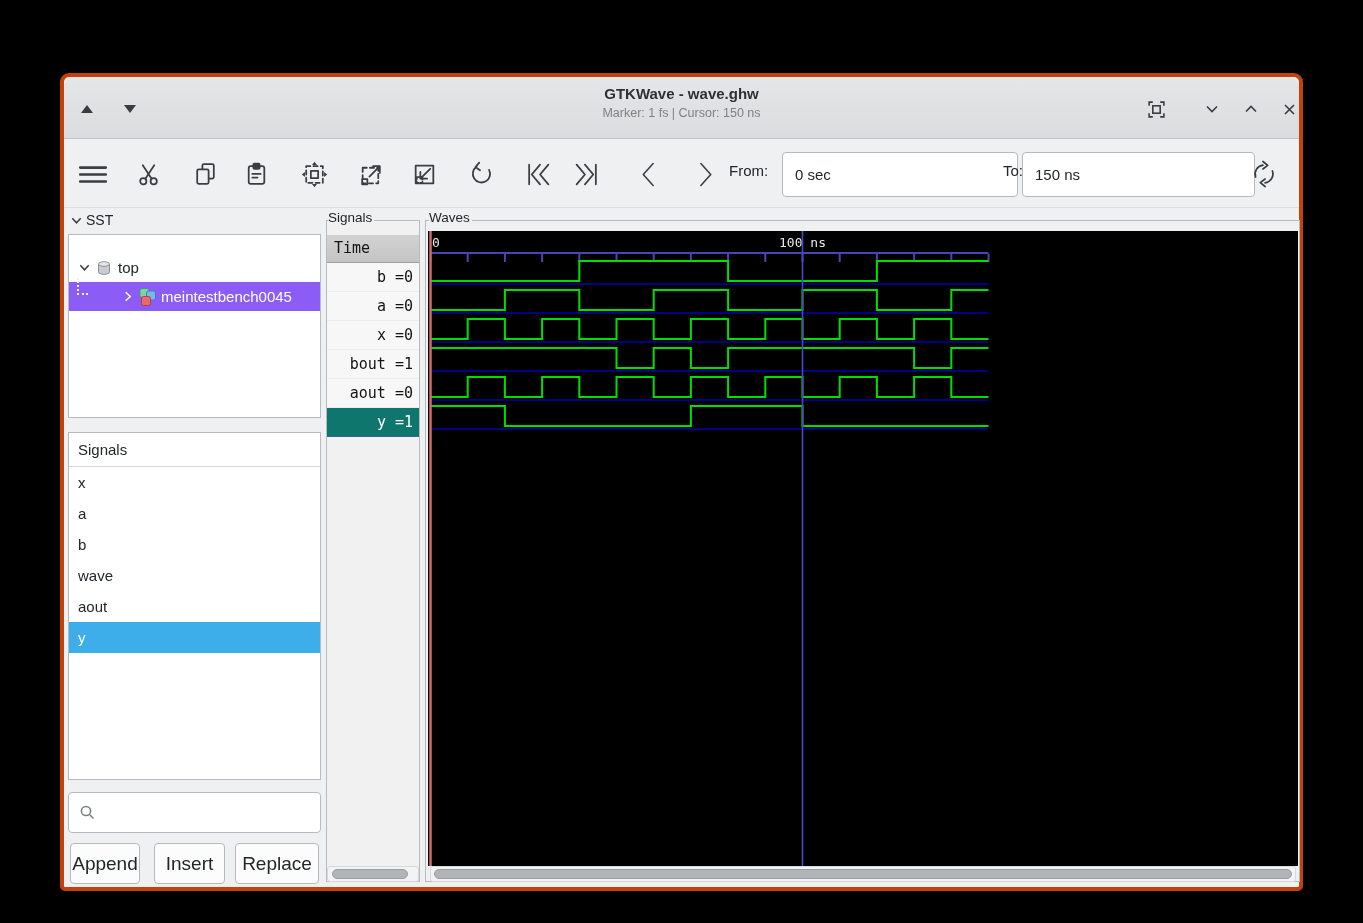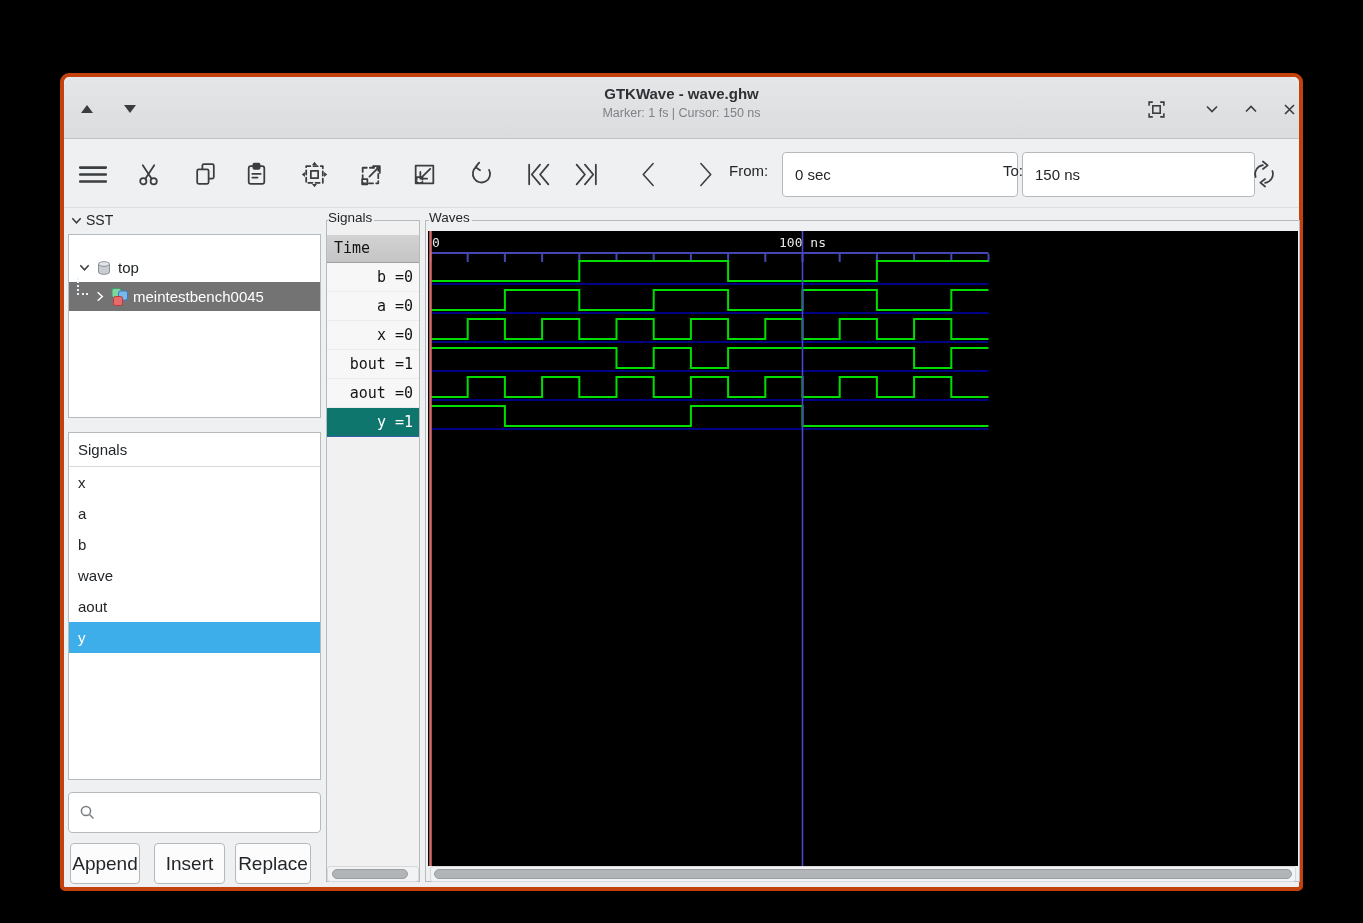--- a/index.html
+++ b/index.html
@@ -26,21 +26,21 @@
   .tb-label { position:absolute; top:23px; font-size:15px; color:#232629; }
   .tb-input { position:absolute; top:13px; height:45px; border:1px solid #b6b9bc; border-radius:4px;
               background:#fff; font-size:15px; color:#232629; padding:0 12px;
               font-family:"Liberation Sans",sans-serif; }
   
   .sst-header { position:absolute; left:6px; top:133px; height:20px; display:flex; align-items:center;
                 gap:3px; font-size:14px; color:#232629; }
   .boxed { position:absolute; background:#fff; border:1px solid #b8bbbd; }
   .tree { left:4px; top:157px; width:253px; height:184px; padding-top:18px; }
   .tree-row { position:relative; height:29px; display:flex; align-items:center; font-size:15px; color:#232629; }
-  .tree-row.sel { background:#737373; color:#fff; }
+  .tree-row.sel { background:#8b5cf6; color:#fff;justify-content:center; }
   .guide { position:absolute; left:8px; top:-4px; width:11px; height:17px;
            border-left:2px dotted #e8f4fb; border-bottom:2px dotted #e8f4fb; }
   .facil { left:4px; top:355px; width:253px; height:348px; overflow:hidden; }
   .facil-header { height:34px; line-height:34px; padding-left:9px; font-size:15px; color:#232629;
                   border-bottom:1px solid #d9dadb; }
   .facil-row { height:31px; line-height:31px; padding-left:9px; font-size:15px; color:#232629; }
   .facil-row.sel { background:#3daee9; color:#fff; }
   .search { left:4px; top:715px; width:253px; height:41px; border-radius:4px;
             display:flex; align-items:center; padding-left:10px; }
   .btn { position:absolute; top:766px; height:41px; background:#fcfcfc; border:1px solid #b6b9bc;
@@ -255,21 +255,21 @@
 
   <div class="boxed search">
     <svg width="17" height="17" viewBox="0 0 17 17" style="stroke:#7a7e82;fill:none;stroke-width:1.5">
       <circle cx="7" cy="7" r="4.6"></circle>
         <path d="M10.5 10.5l4 4"></path>
     </svg>
   </div>
 
   <button class="btn" style="left:6px;width:70px">Append</button>
   <button class="btn" style="left:90px;width:71px">Insert</button>
-  <button class="btn" style="left:171px;width:76px">Replace</button>
+  <button class="btn" style="left:171px;width:84px">Replace</button>
 
   <span class="frame-label" style="left:264px">Signals</span>
   <div class="frame-line" style="left:262px;width:94px"></div>
   <div class="frame mid-frame">
     <div class="time-header">Time</div>
     <div class="sig-rows">
         <div class="sig-row">b =0</div>
         <div class="sig-row">a =0</div>
         <div class="sig-row">x =0</div>
         <div class="sig-row">bout =1</div>

